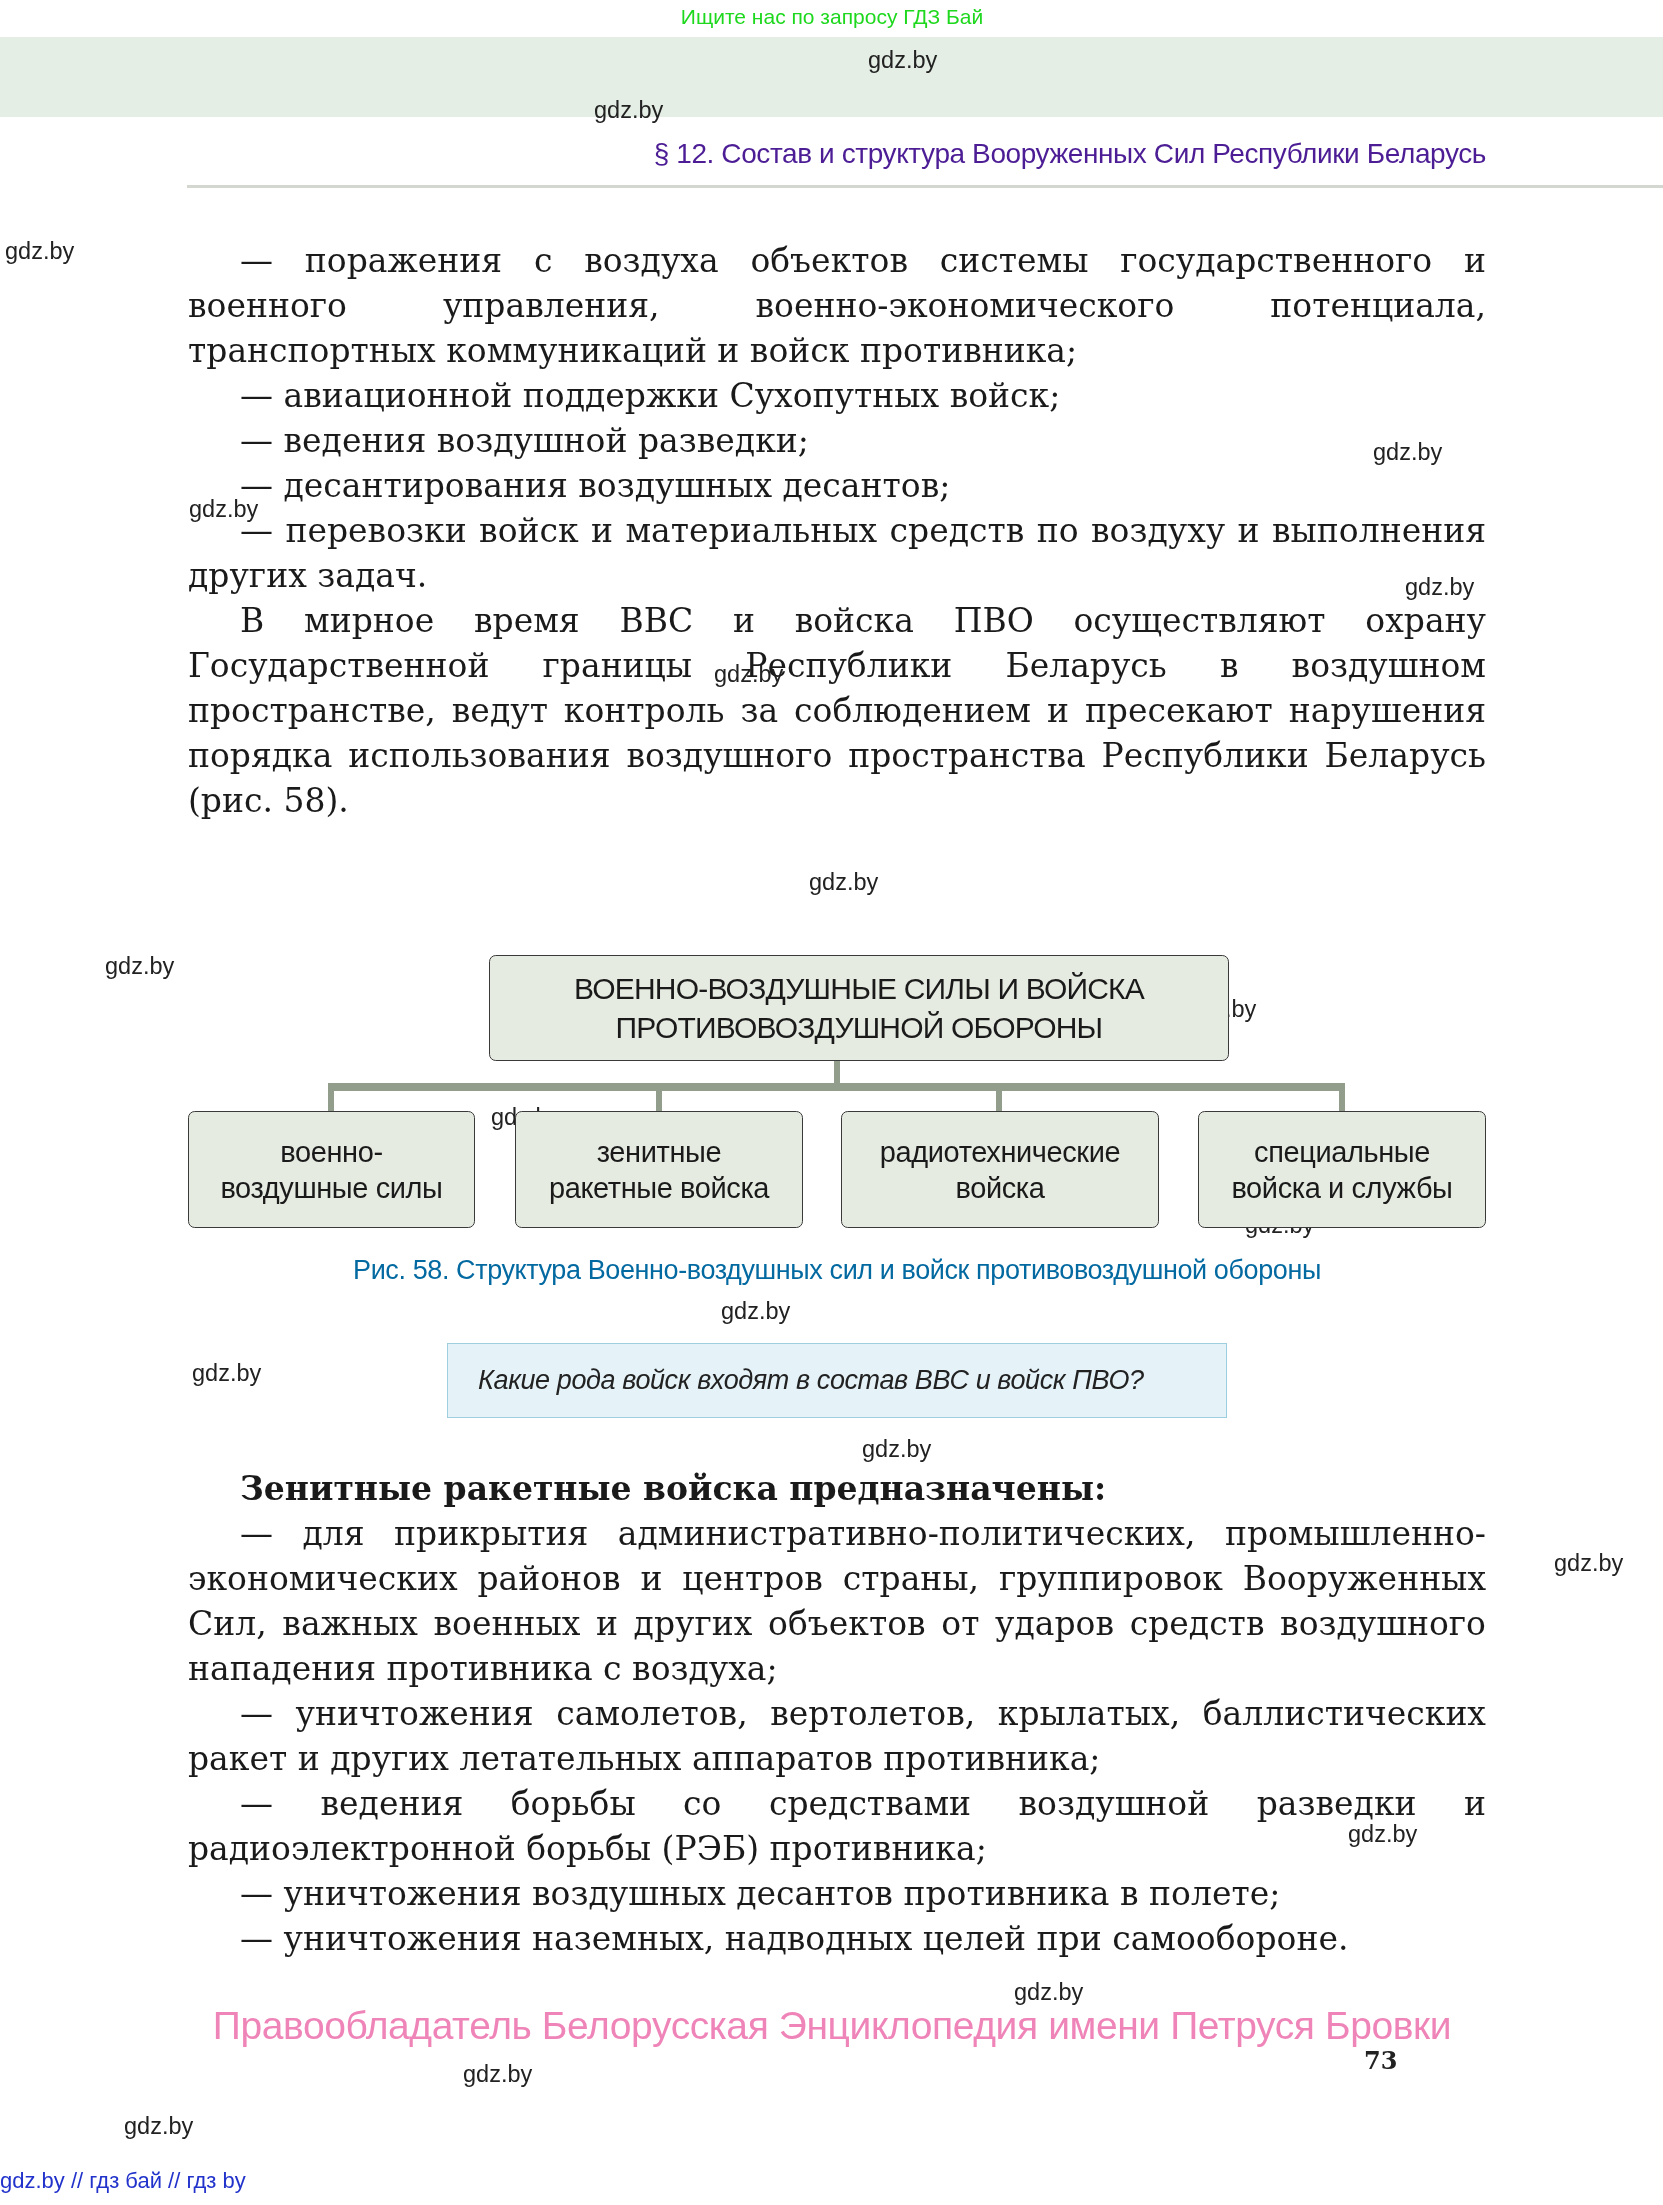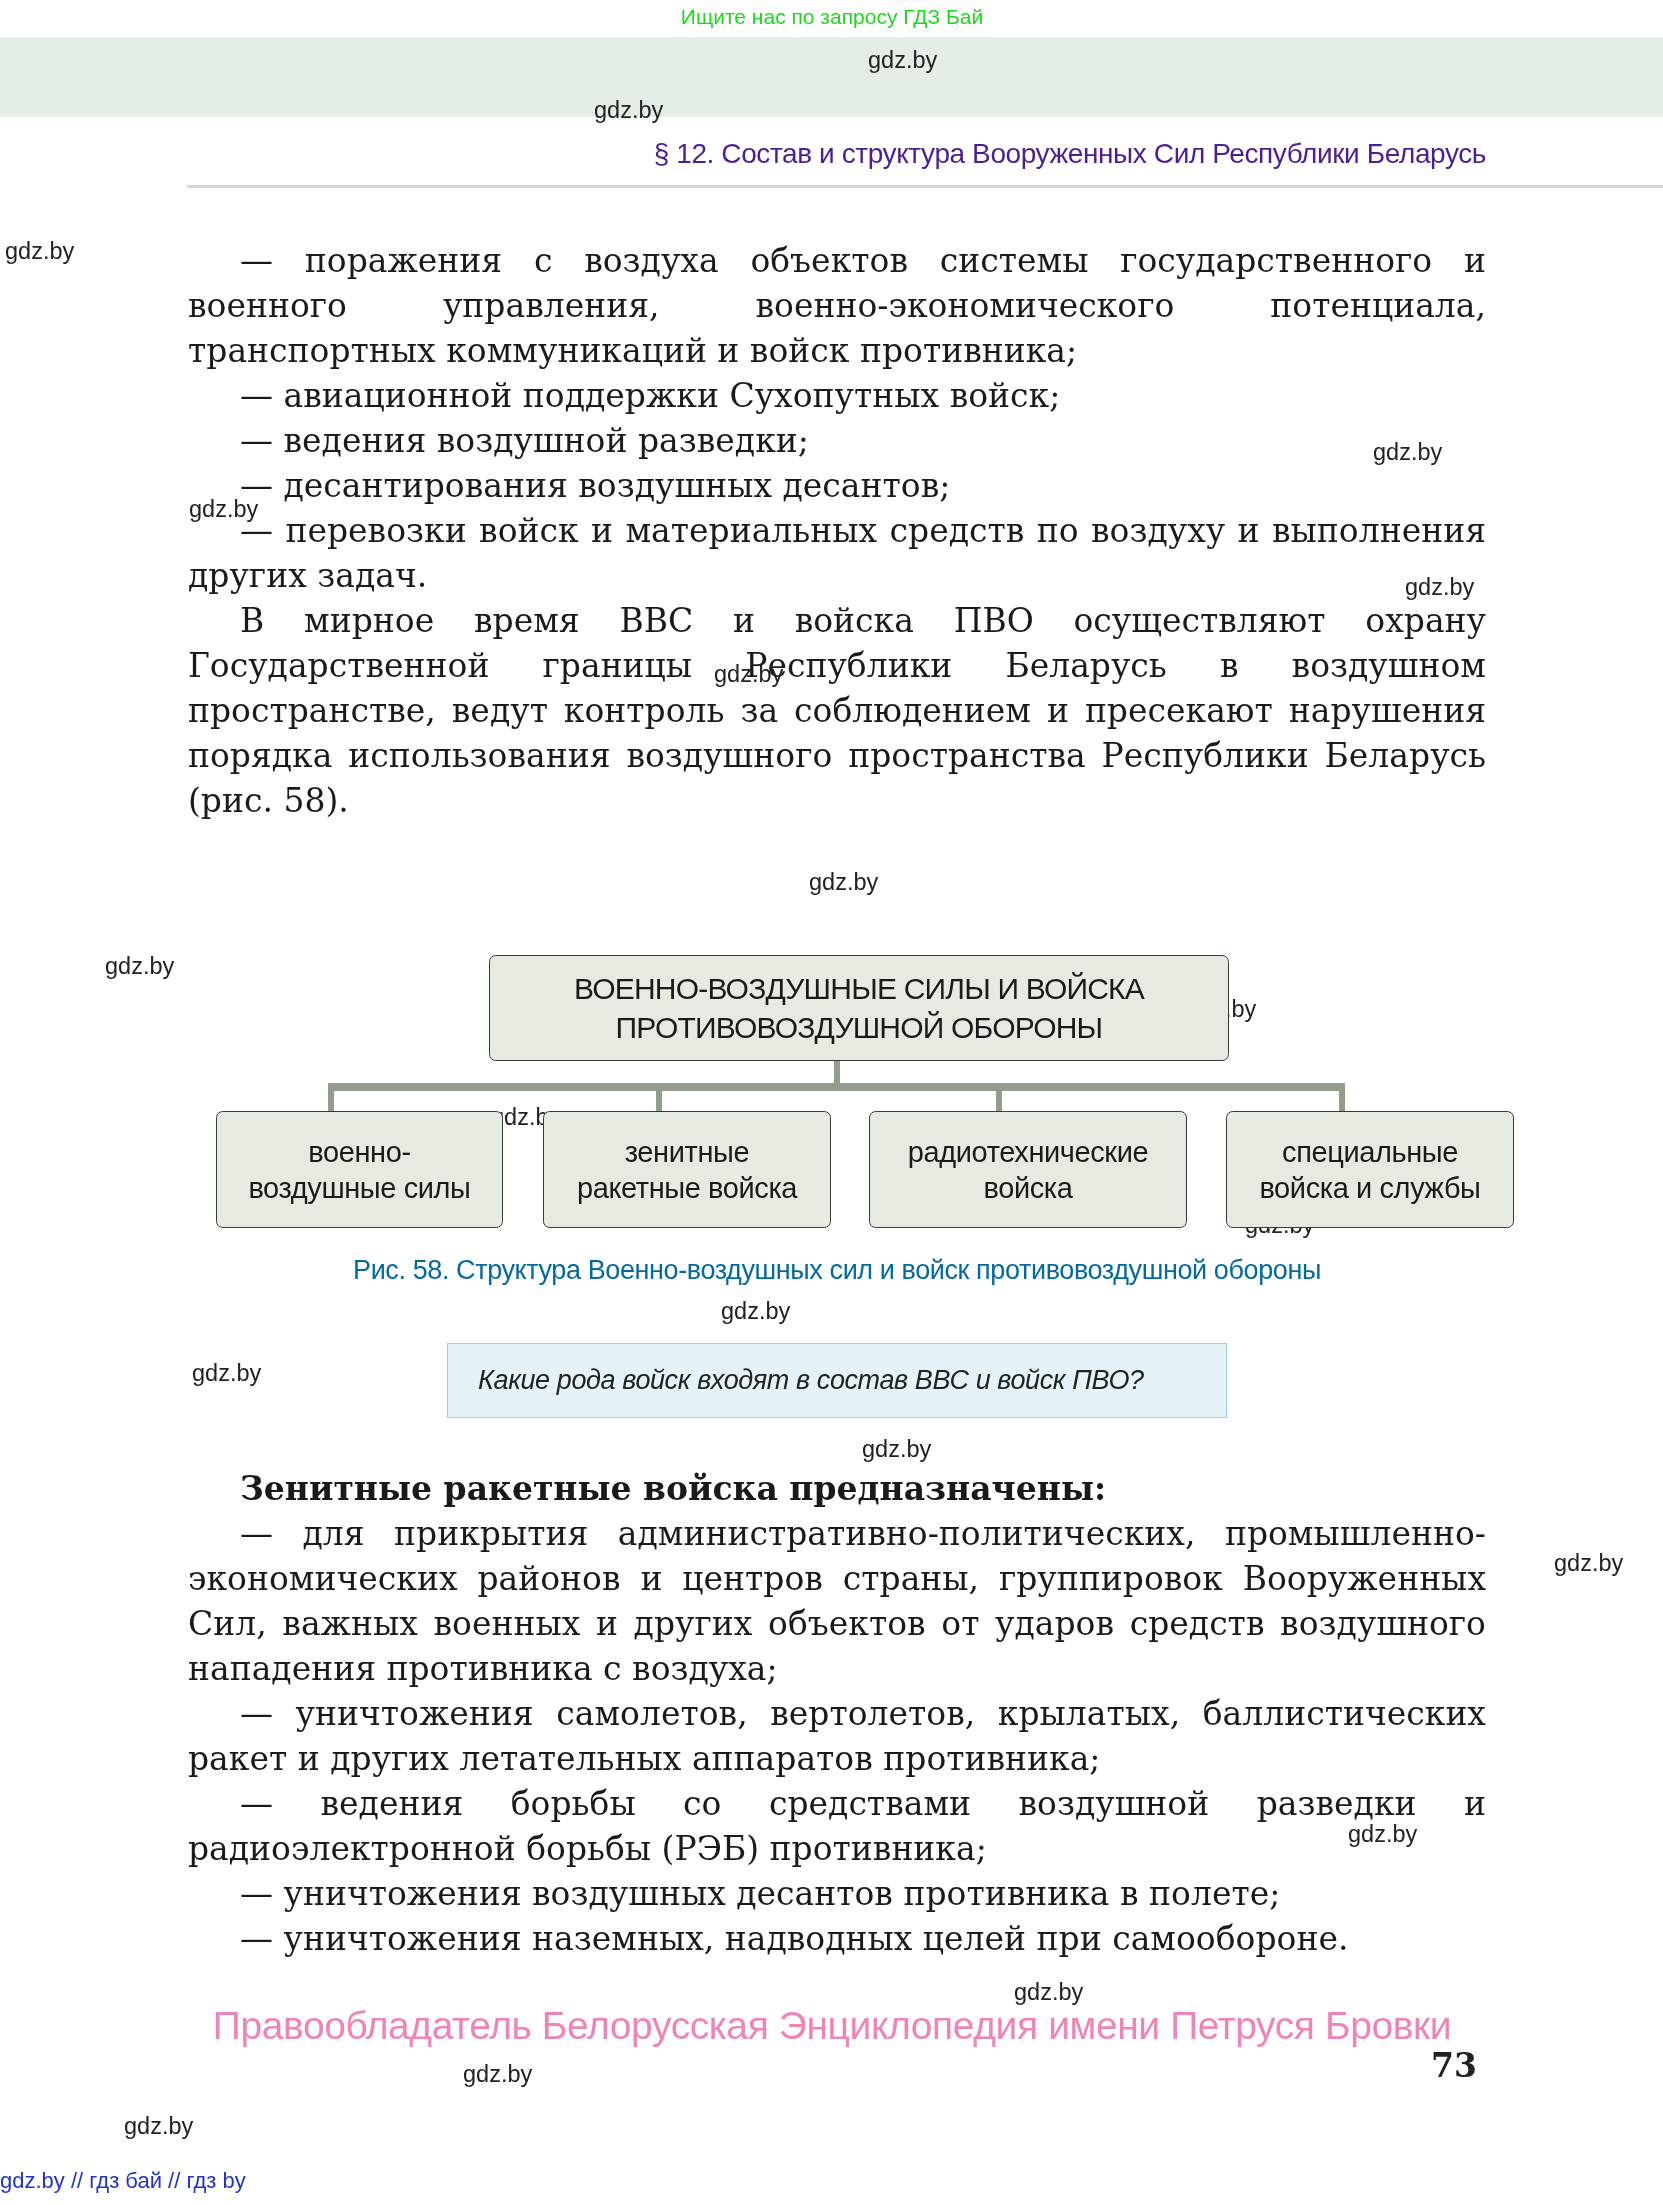--- a/index.html
+++ b/index.html
@@ -13,30 +13,30 @@
     .head-rule { position: absolute; left: 187px; top: 185px; width: 1477px; height: 3.4px; background: #d3d7d0; }
 
     .body-text { position: absolute; left: 188px; width: 1298px; font-size: 33px; line-height: 45px; text-align: justify; }
     .body-text p { margin: 0; }
     .indent { text-indent: 52px; }
 
     .diagram-root { position: absolute; left: 465px; top: 955px; width: 738px; height: 104px; background: #e5ebe1; border: 1.7px solid #3a3a3a; border-radius: 6.7px; display: flex; align-items: center; justify-content: center; text-align: center; font-family: "Liberation Sans", sans-serif; font-size: 30px; line-height: 39px; letter-spacing: -0.8px; margin-left: 24px; }
     .conn-v-root { position: absolute; left: 834px; top: 1061px; width: 5.9px; height: 25px; background: #939d8b; }
     .conn-h { position: absolute; left: 328px; top: 1083px; width: 1017px; height: 8.4px; background: #939d8b; }
     .conn-v { position: absolute; top: 1086px; width: 5.9px; height: 27px; background: #939d8b; }
-    .diagram-child { position: absolute; top: 1111px; height: 117px; background: #e5ebe1; border: 1.7px solid #3a3a3a; border-radius: 6.7px; display: flex; align-items: center; justify-content: center; text-align: center; font-family: "Liberation Sans", sans-serif; font-size: 29px; line-height: 36px; letter-spacing: -0.4px; box-sizing: border-box; padding: 0 5px; margin-left: 28px; }
+    .diagram-child { position: absolute; top: 1111px; height: 117px; background: #e5ebe1; border: 1.7px solid #3a3a3a; border-radius: 6.7px; display: flex; align-items: center; justify-content: center; text-align: center; font-family: "Liberation Sans", sans-serif; font-size: 29px; line-height: 36px; letter-spacing: -0.4px; box-sizing: border-box; padding: 0 5px; }
 
     .caption { position: absolute; left: 188px; top: 1255px; width: 1298px; text-align: center; font-family: "Liberation Sans", sans-serif; font-size: 27px; color: #0369a1; letter-spacing: -0.4px; }
 
     .question-box { position: absolute; left: 447px; top: 1343px; width: 780px; height: 75px; background: #e5f3f8; border: 1.7px solid #9fcfde; box-sizing: border-box; display: flex; align-items: center; padding-left: 30px; font-family: "Liberation Sans", sans-serif; font-style: italic; font-size: 27px; color: #222; letter-spacing: -0.4px; }
 
     .bold-lead { font-weight: bold; }
 
     .copyright { position: absolute; left: 0; top: 2004px; width: 1664px; text-align: center; font-family: "Liberation Sans", sans-serif; font-size: 39px; color: #ef84b8; letter-spacing: -0.4px; }
-    .page-number { position: absolute; left: 1431px; top: 2046px; font-family: "DejaVu Serif", serif; font-weight: bold; font-size: 33px; color: #222; }
+    .page-number { position: absolute; left: 1364px; top: 2046px; font-family: "DejaVu Serif", serif; font-weight: bold; font-size: 24px; color: #222; }
     .footer-links { position: absolute; left: 0; top: 2168px; width: 1664px; text-align: left; font-family: "Liberation Sans", sans-serif; font-size: 22px; color: #2233cc; }
   </style>
 </head>
 <body>
 
 <div class="top-banner">Ищите нас по запросу ГДЗ Бай</div>
 <div class="header-band"></div>
 
 <div id="watermarks">
     <div class="wm" style="left: 868px; top: 47px;">gdz.by</div>

